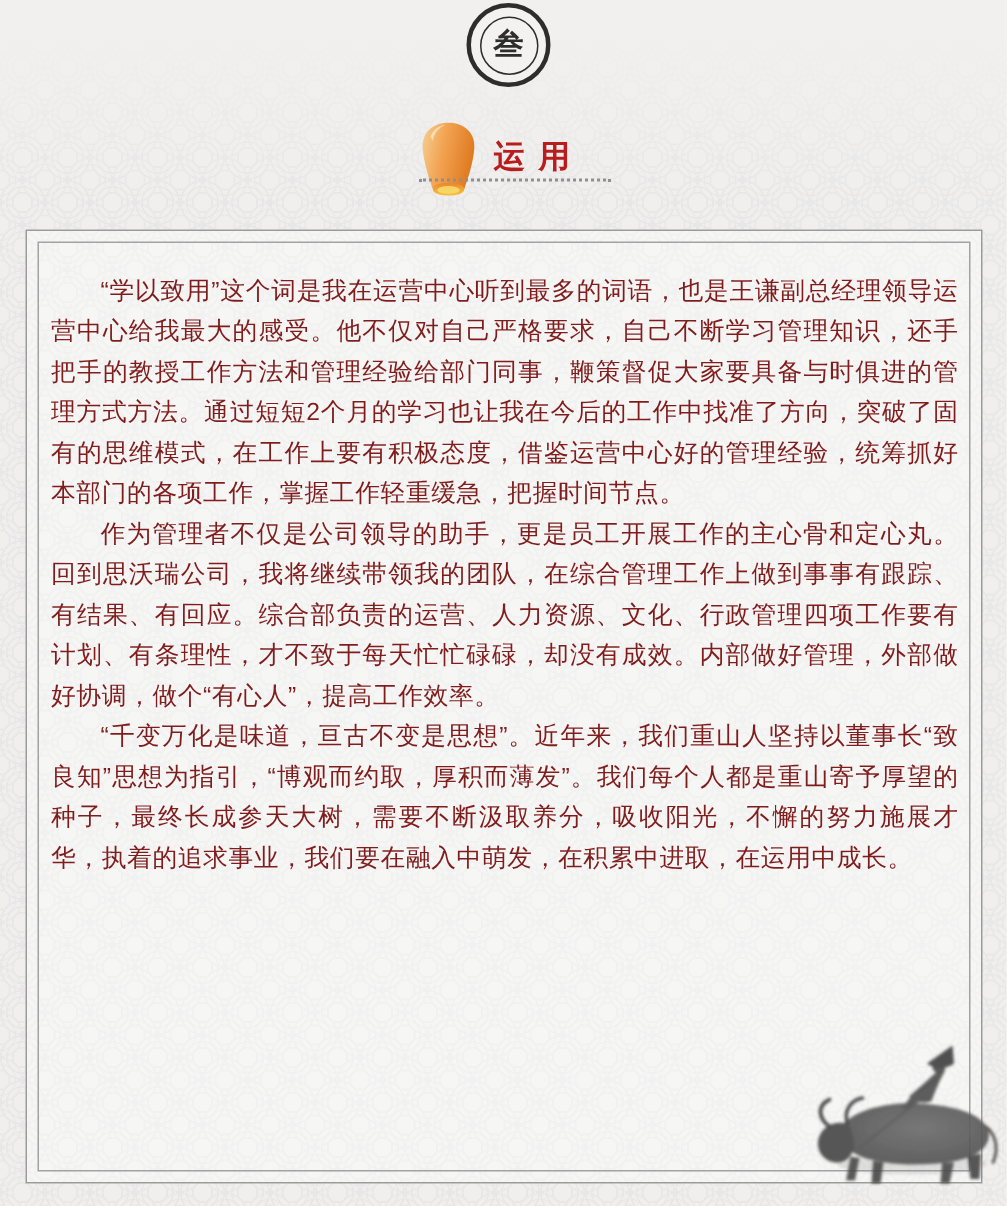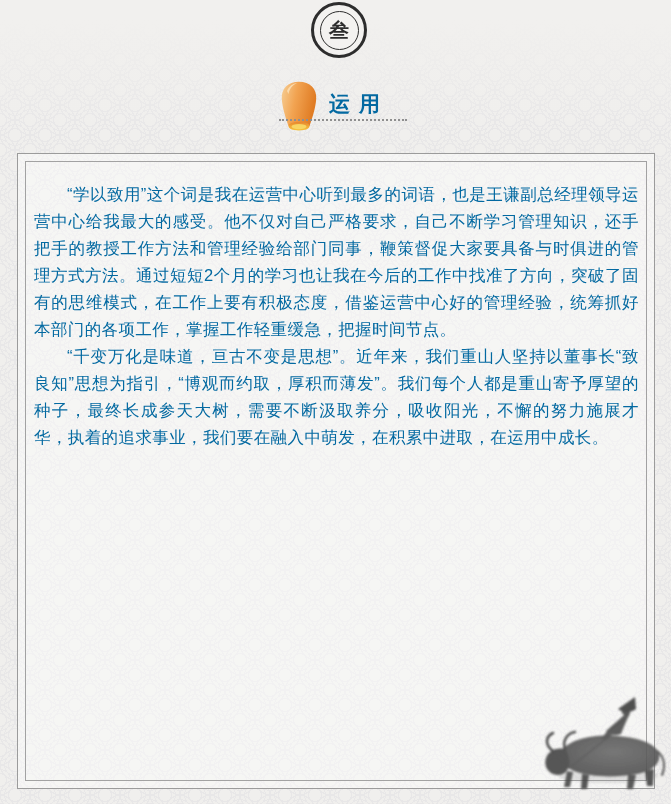--- a/index.html
+++ b/index.html
@@ -39,40 +39,40 @@
     font-size:20px;font-weight:bold;color:#2d2d2d;line-height:1;
     font-family:"Liberation Sans","DejaVu Sans",sans-serif;
   }
 
   
   .section-title{position:absolute;left:277px;top:81px;width:132px;height:56px;z-index:2;}
   .lantern{position:absolute;left:2px;top:0;width:40px;height:51px;}
   .title-text{
     position:absolute;left:52px;top:9px;
     font-family:"Liberation Serif","DejaVu Serif",serif;
-    font-size:21px;font-weight:600;color:#0369a1;letter-spacing:9px;white-space:nowrap;
+    font-size:21px;font-weight:600;color:#b91c1c;letter-spacing:9px;white-space:nowrap;
   }
   .title-dots{
     position:absolute;left:2px;top:38px;width:128px;height:0;
     border-bottom:2px dotted #8f8f8f;
   }
 
   
   .content-box{
     position:absolute;left:17px;top:153px;width:638px;height:636px;z-index:1;
     box-sizing:border-box;border:1px solid #9b9b9b;padding:7px;
     background:rgba(255,255,255,.42);
   }
   .content-inner{
     box-sizing:border-box;border:1px solid #a2a2a2;height:100%;
     padding:19px 7px 4px 8px;overflow:hidden;
   }
   .content-inner p{
     margin:0;text-indent:2em;text-align:justify;
-    font-size:16.5px;line-height:27px;letter-spacing:.4px;color:#0369a1;
+    font-size:16.5px;line-height:27px;letter-spacing:.4px;color:#7f1d1d;
   }
 
   
   .ox-art{position:absolute;right:1px;bottom:13px;width:128px;height:97px;z-index:3;}
 </style>
 </head>
 <body>
 
 <div class="bg-pattern"></div>
 <div class="bg-fade-top"></div>
@@ -101,20 +101,21 @@
     <ellipse cx="20" cy="45.6" rx="7.5" ry="2.6" fill="#f8d969" opacity="0.9"></ellipse>
     <path d="M8,10 C10,5 14,2.5 18,2 C13,4.5 10.5,8 9.5,13 Z" fill="#fbe3bd" opacity="0.8"></path>
   </svg>
   <span class="title-text">运用</span>
   <div class="title-dots"></div>
 </div>
 
 <div class="content-box">
   <div class="content-inner">
     <p>“学以致用”这个词是我在运营中心听到最多的词语，也是王谦副总经理领导运营中心给我最大的感受。他不仅对自己严格要求，自己不断学习管理知识，还手把手的教授工作方法和管理经验给部门同事，鞭策督促大家要具备与时俱进的管理方式方法。通过短短2个月的学习也让我在今后的工作中找准了方向，突破了固有的思维模式，在工作上要有积极态度，借鉴运营中心好的管理经验，统筹抓好本部门的各项工作，掌握工作轻重缓急，把握时间节点。</p>
+    <p>作为管理者不仅是公司领导的助手，更是员工开展工作的主心骨和定心丸。回到思沃瑞公司，我将继续带领我的团队，在综合管理工作上做到事事有跟踪、有结果、有回应。综合部负责的运营、人力资源、文化、行政管理四项工作要有计划、有条理性，才不致于每天忙忙碌碌，却没有成效。内部做好管理，外部做好协调，做个“有心人”，提高工作效率。</p>
     <p>“千变万化是味道，亘古不变是思想”。近年来，我们重山人坚持以董事长“致良知”思想为指引，“博观而约取，厚积而薄发”。我们每个人都是重山寄予厚望的种子，最终长成参天大树，需要不断汲取养分，吸收阳光，不懈的努力施展才华，执着的追求事业，我们要在融入中萌发，在积累中进取，在运用中成长。</p>
   </div>
 </div>
 
 <svg class="ox-art" viewBox="0 0 128 97" xmlns="http://www.w3.org/2000/svg">
   <defs>
     <filter id="inkblur" x="-10%" y="-10%" width="120%" height="120%">
       <feGaussianBlur stdDeviation="1.1"></feGaussianBlur>
     </filter>
     <radialGradient id="bodyg" cx="0.55" cy="0.4" r="0.8">

